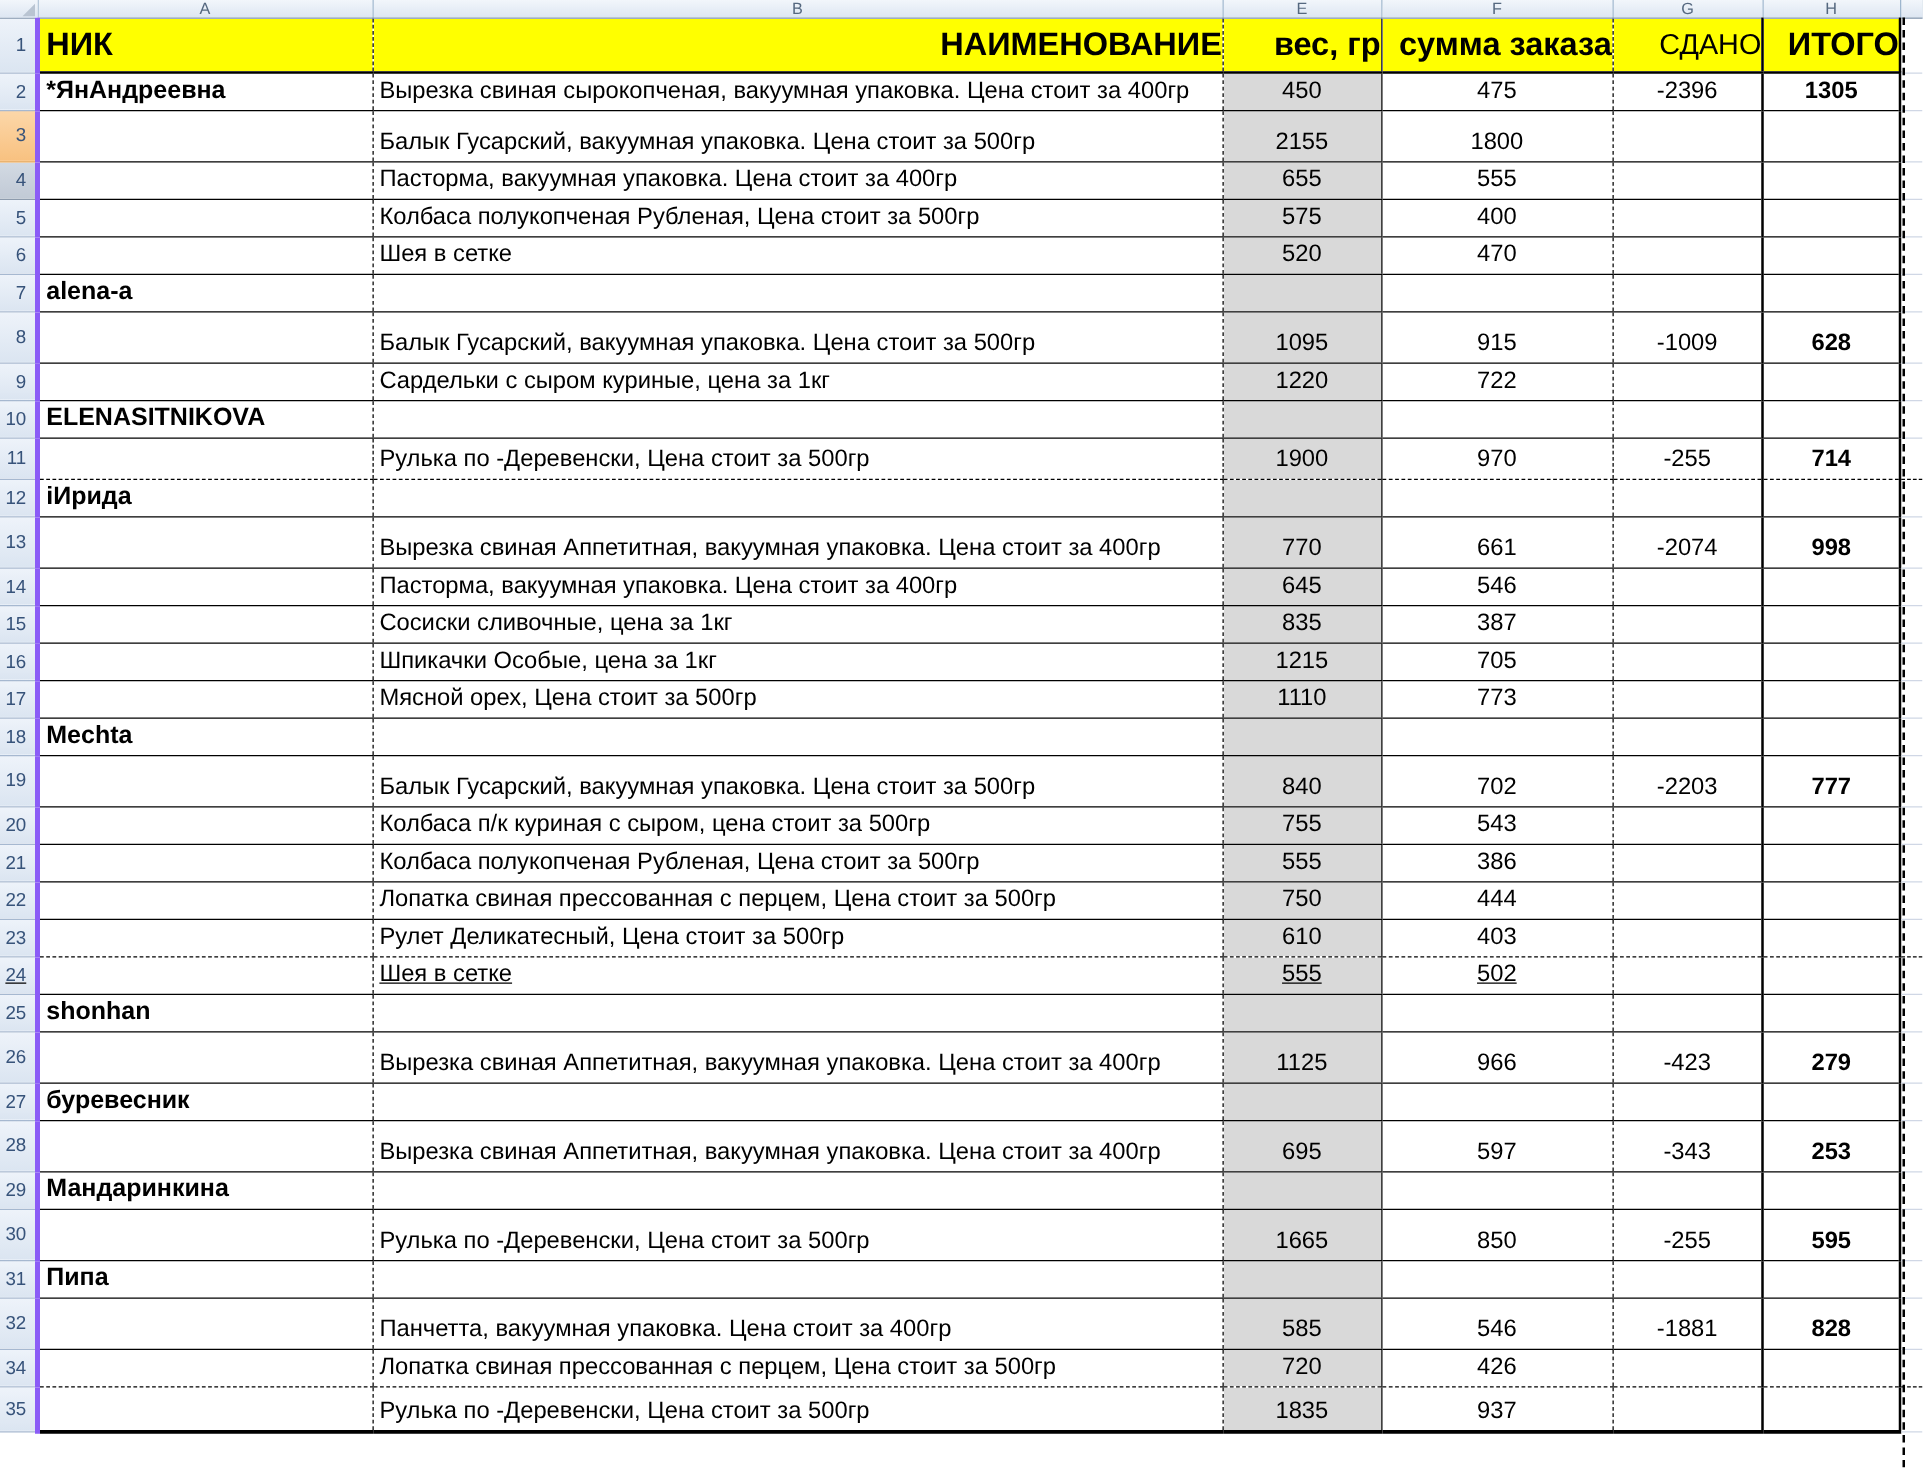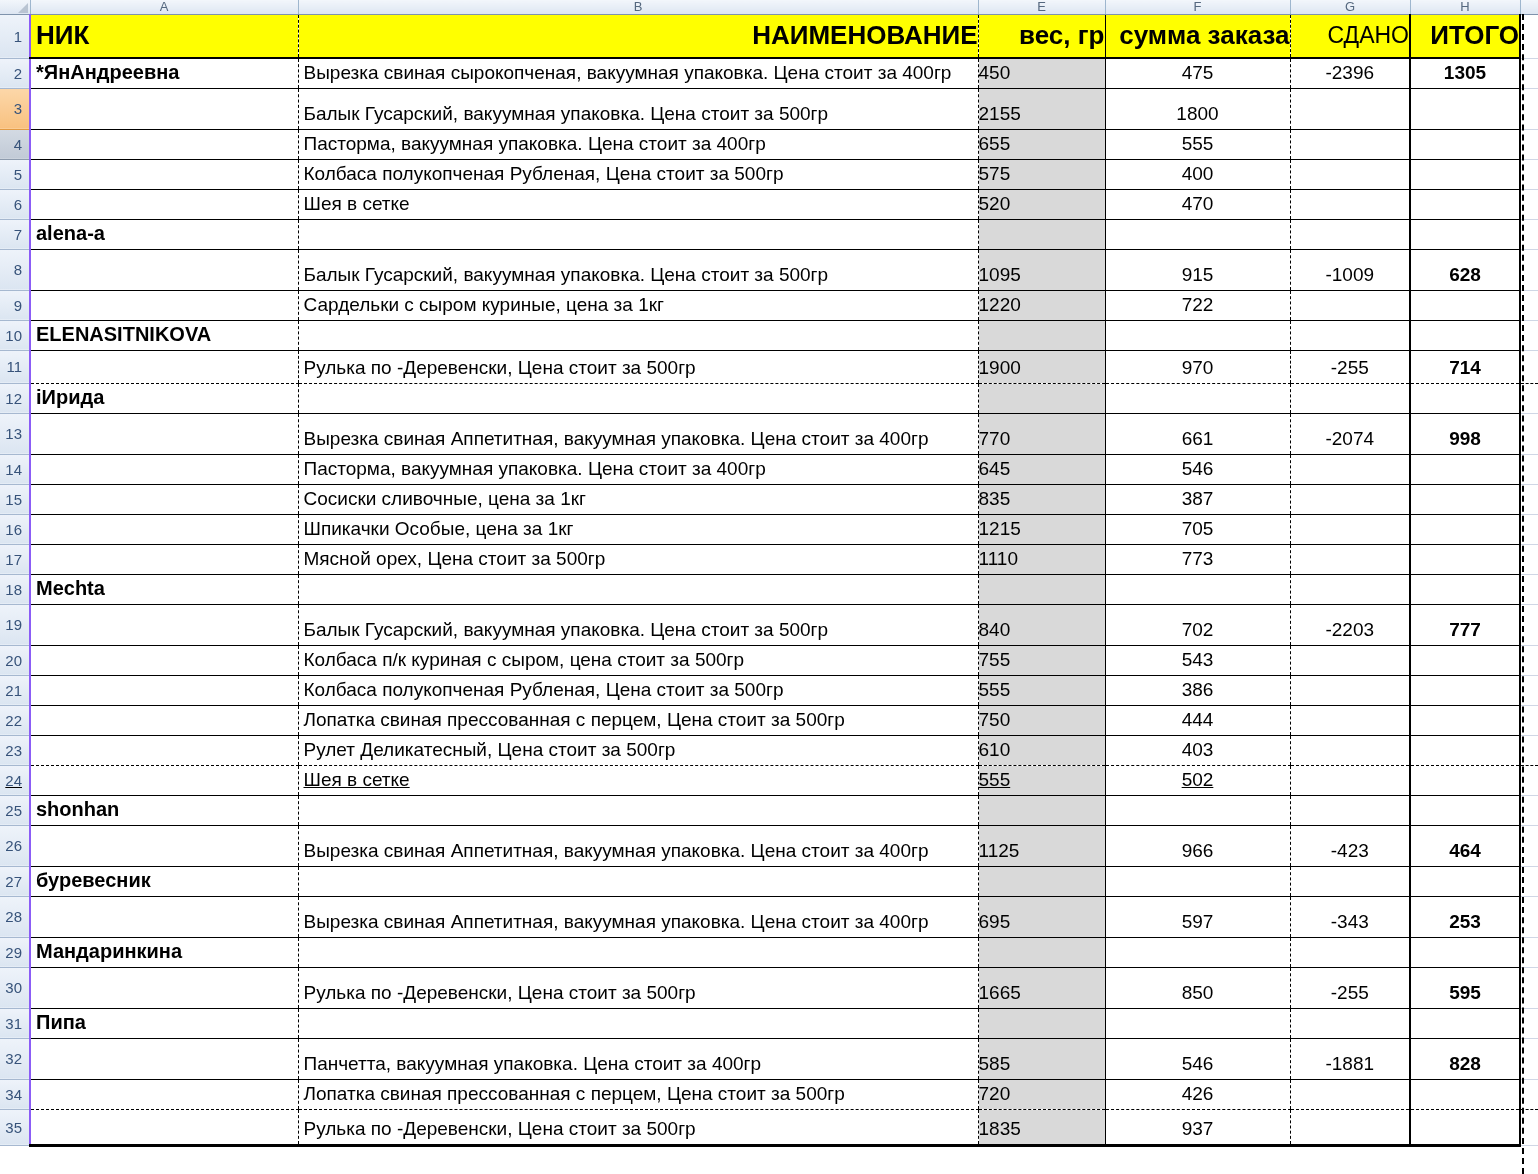--- a/index.html
+++ b/index.html
@@ -30,23 +30,23 @@
     background:linear-gradient(#eef3fa,#dbe5f1);
     color:#37537a;font-size:15px;text-align:right;padding-right:7px;
     border-right:1px solid #8ea4c1;border-bottom:1px solid #a6b8d0;
     vertical-align:middle;
   }
   td.rn.sel{background:linear-gradient(#fcd7a9,#f8c180);border-right-color:#e29a43;border-bottom-color:#e29a43;}
   td.rn.alt{background:linear-gradient(#d3dae3,#c1cad6);border-bottom-color:#8d9bad;}
 
   
   td.c{border-bottom:1px solid #000;vertical-align:bottom;font-size:19px;color:#000;padding-bottom:4px;}
-  td.cA{border-left:2px solid #8b5cf6;font-weight:bold;font-size:20px;padding-left:5px;}
+  td.cA{border-left:4px solid #8b5cf6;font-weight:bold;font-size:20px;padding-left:5px;}
   td.cB{border-left:1px dashed #000;padding-left:5px;}
-  td.cE{border-left:1px dashed #000;background:#d9d9d9;text-align:left;}
+  td.cE{border-left:1px dashed #000;background:#d9d9d9;text-align:center;}
   td.cF{border-left:1px solid #000;text-align:center;}
   td.cG{border-left:1px dashed #000;text-align:center;}
   td.cH{border-left:2px solid #000;border-right:2px solid #000;text-align:center;font-weight:bold;}
   td.cX{border-bottom:1px solid #d0d7e5;}
 
   tr.brk td.c, tr.brk td.cX{border-bottom:1px dashed #000;}
   tr.thick td.c{border-bottom:3px solid #000;}
 
   
   tr.hdr td.c{
@@ -346,21 +346,21 @@
         <td class="c cH"></td>
         <td class="cX"></td>
       </tr>
       <tr style="height: 41px;">
         <td class="rn">26</td>
         <td class="c cA"></td>
         <td class="c cB">Вырезка свиная Аппетитная, вакуумная упаковка. Цена стоит за 400гр</td>
         <td class="c cE">1125</td>
         <td class="c cF">966</td>
         <td class="c cG">-423</td>
-        <td class="c cH">464</td>
+        <td class="c cH">279</td>
         <td class="cX"></td>
       </tr>
       <tr style="height: 30px;">
         <td class="rn">27</td>
         <td class="c cA">буревесник</td>
         <td class="c cB"></td>
         <td class="c cE"></td>
         <td class="c cF"></td>
         <td class="c cG"></td>
         <td class="c cH"></td>

